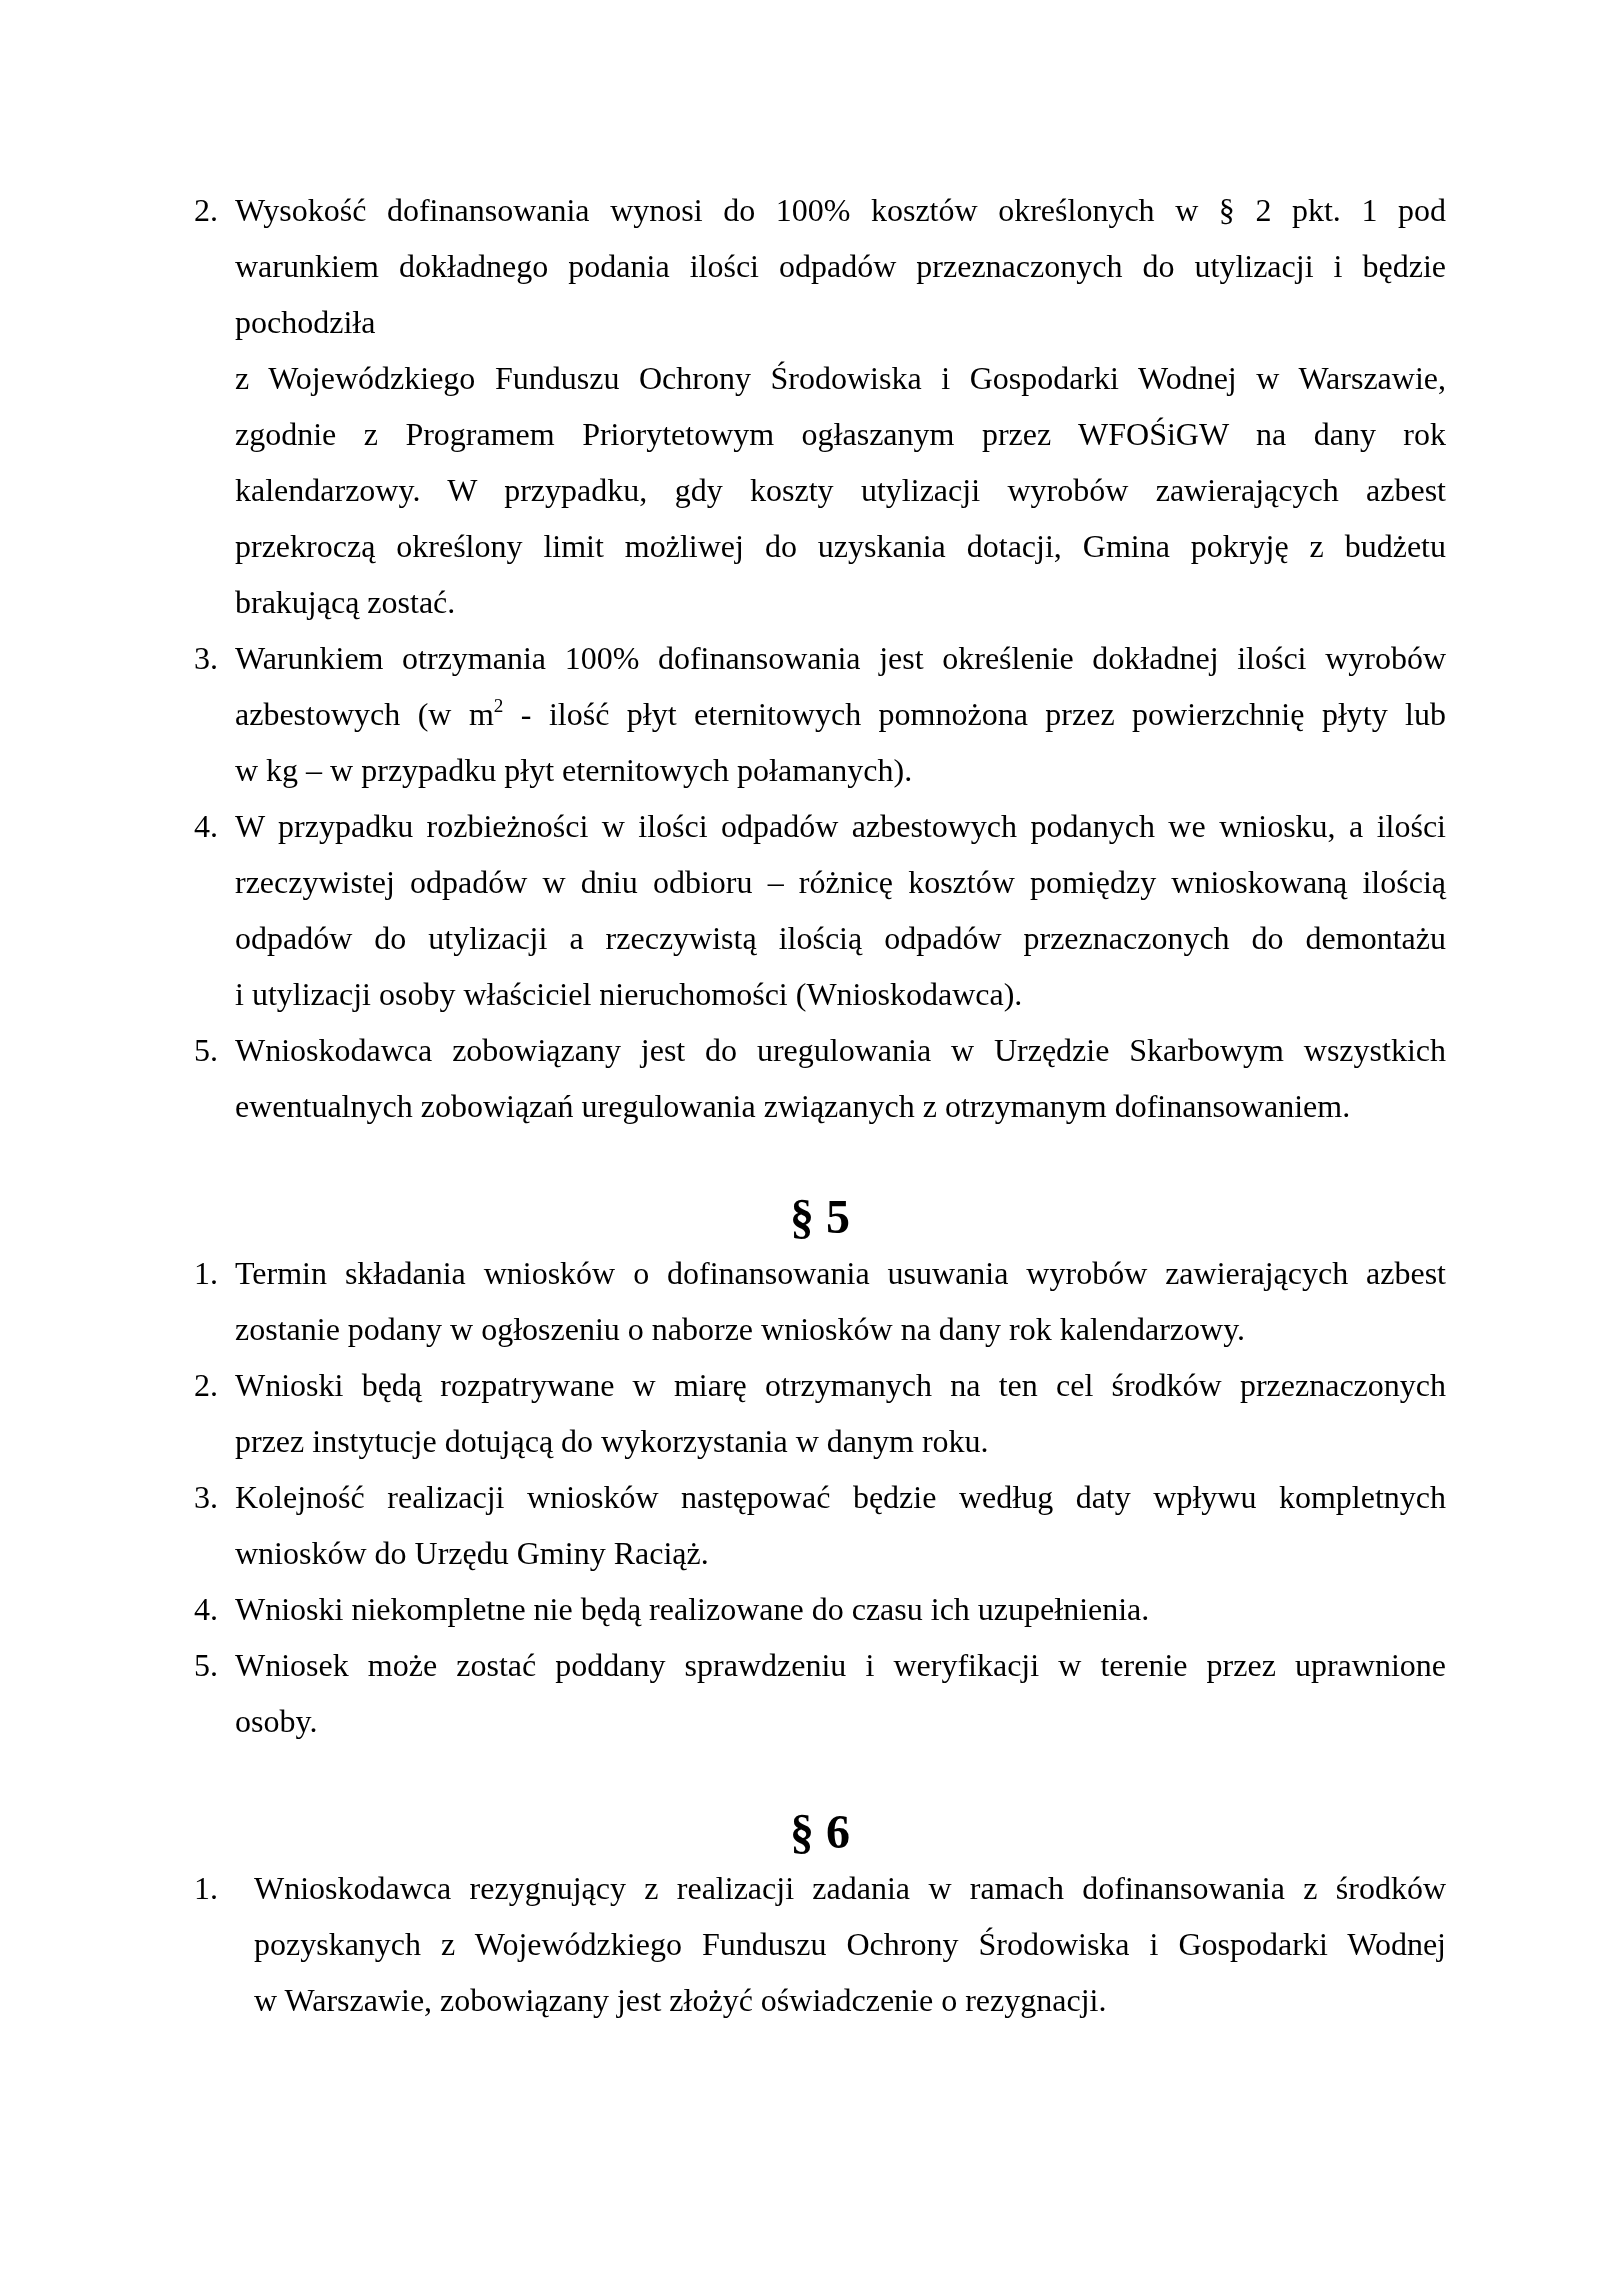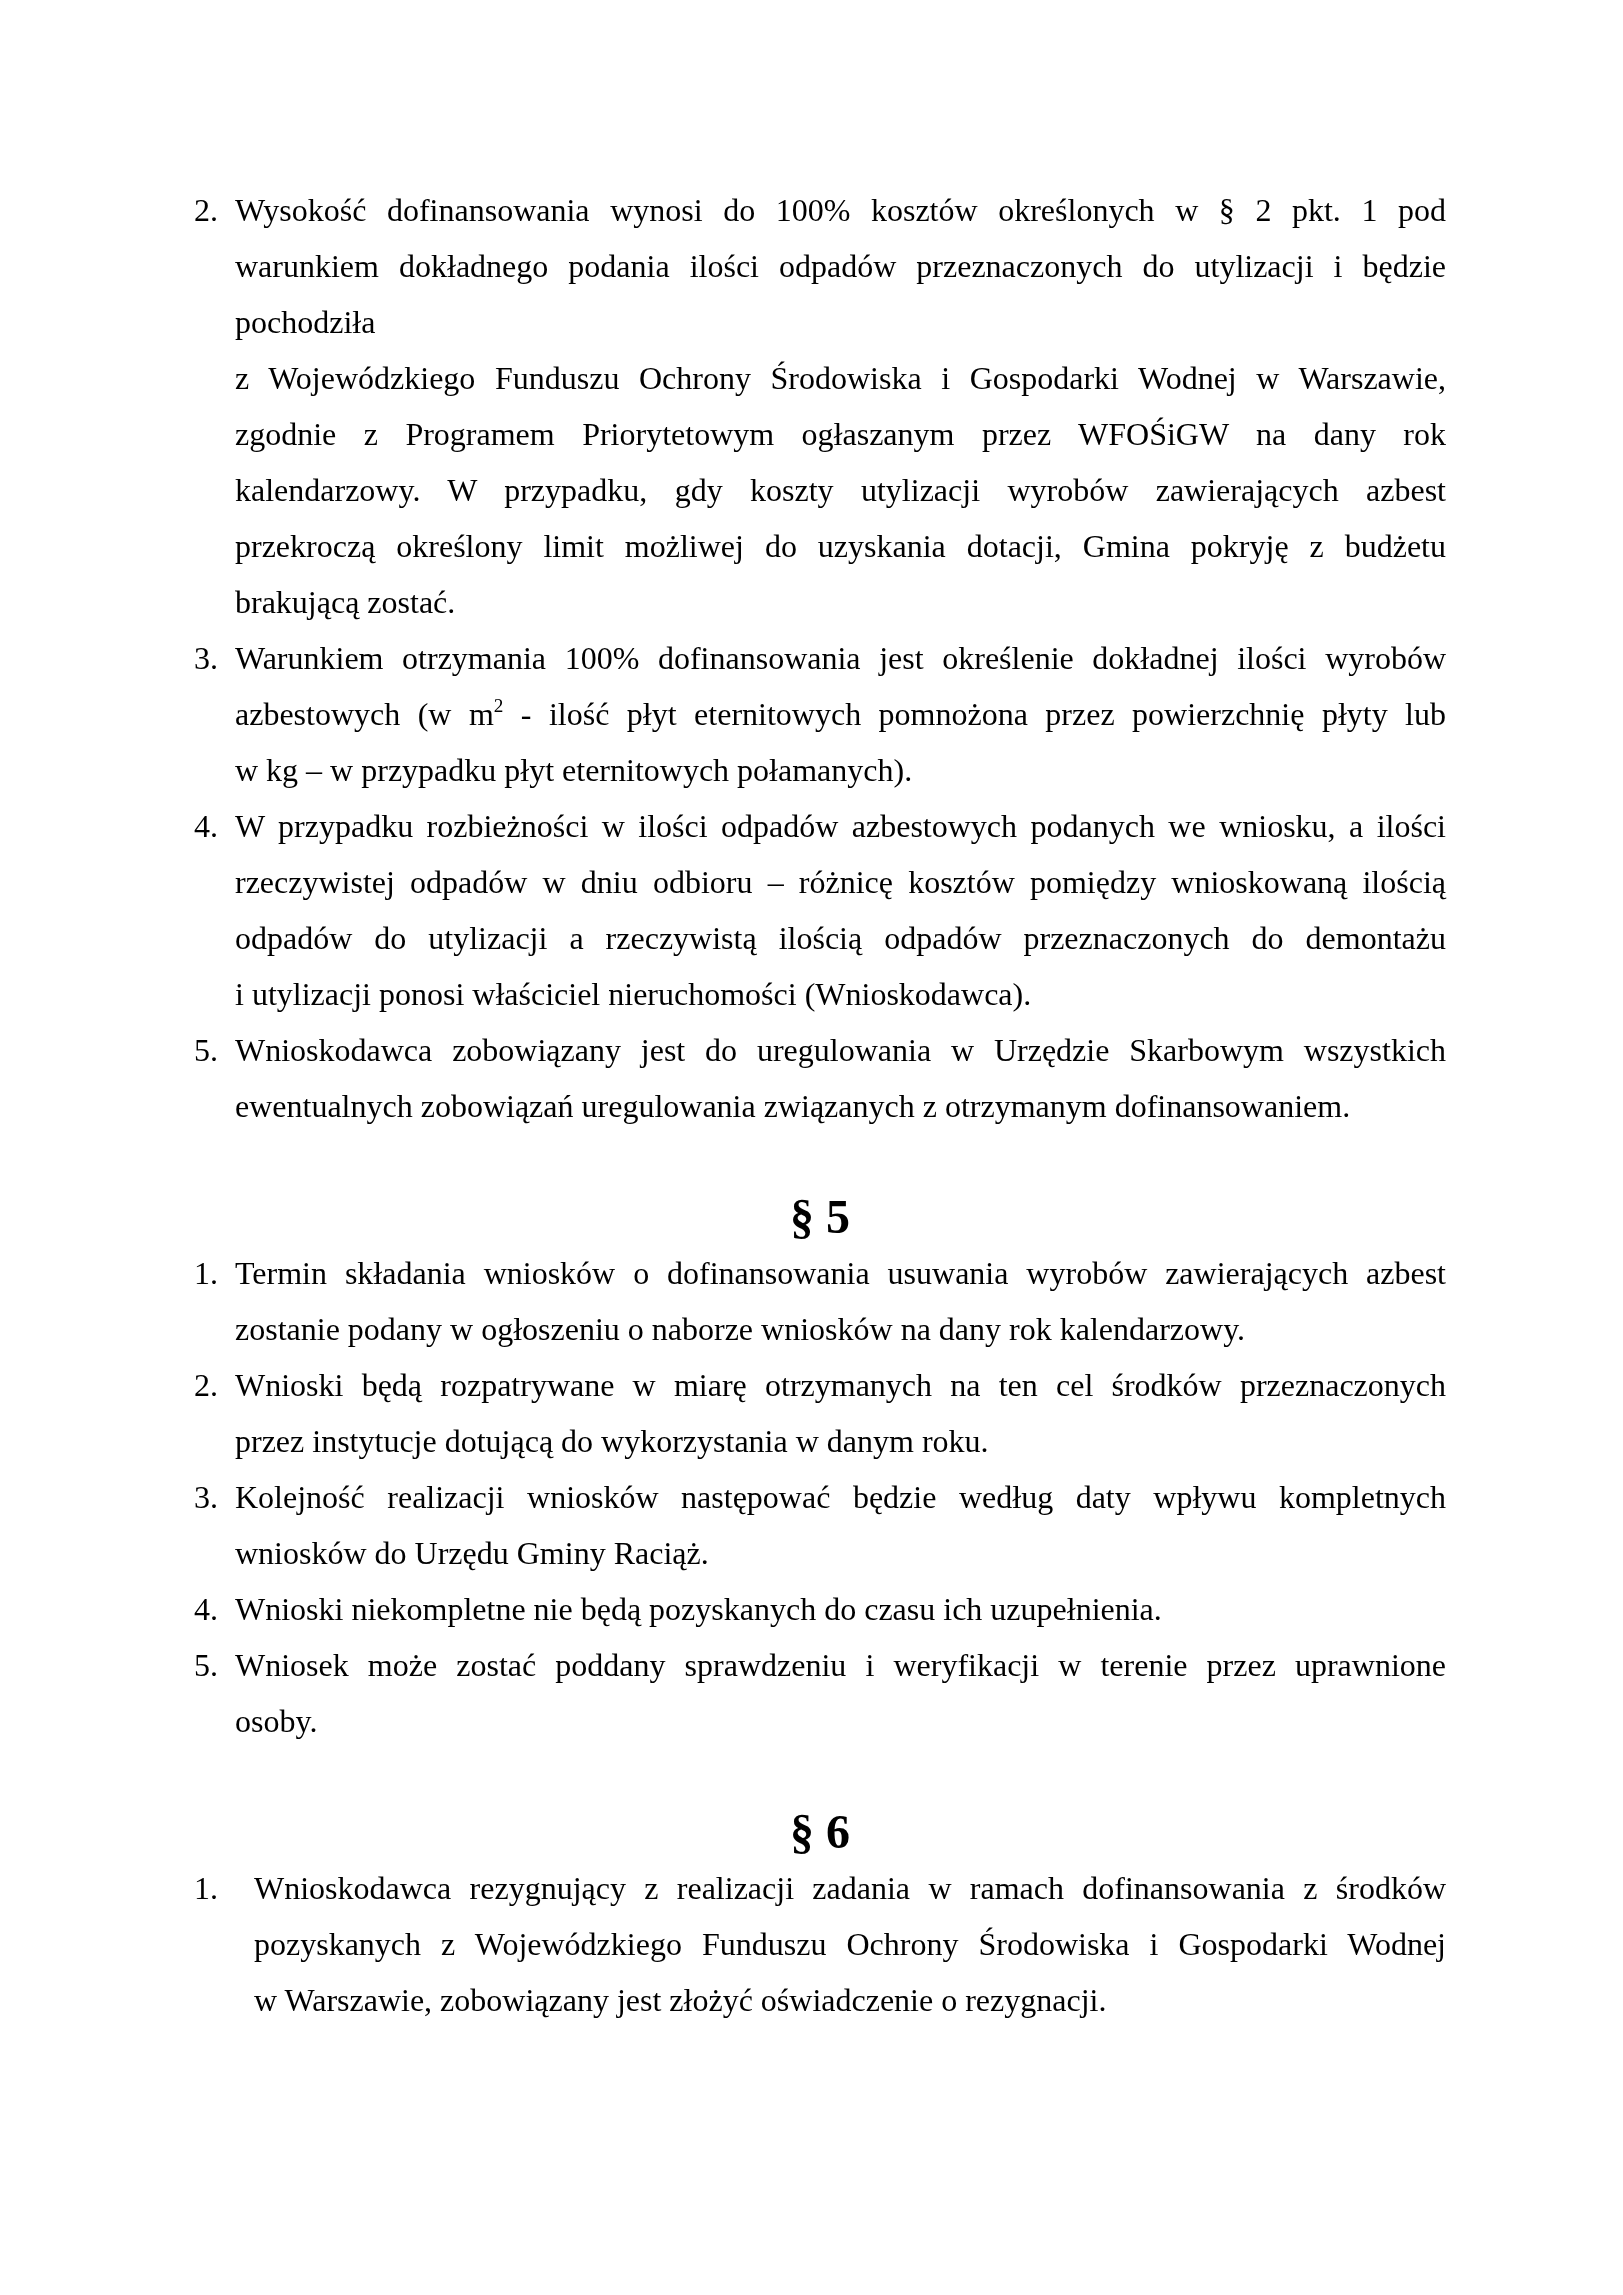--- a/index.html
+++ b/index.html
@@ -92,21 +92,21 @@
         <span class="line">Warunkiem otrzymania 100% dofinansowania jest określenie dokładnej ilości wyrobów</span>
         <span class="line"><span>azbestowych (w m</span><sup>2</sup><span> - ilość płyt eternitowych pomnożona przez powierzchnię płyty lub</span></span>
         <span class="line last">w kg – w przypadku płyt eternitowych połamanych).</span>
       </li>
 
       <li>
         <span class="num">4.</span>
         <span class="line">W przypadku rozbieżności w ilości odpadów azbestowych podanych we wniosku, a ilości</span>
         <span class="line">rzeczywistej odpadów w dniu odbioru – różnicę kosztów pomiędzy wnioskowaną ilością</span>
         <span class="line">odpadów do utylizacji a rzeczywistą ilością odpadów przeznaczonych do demontażu</span>
-        <span class="line last">i utylizacji ponosi właściciel nieruchomości (Wnioskodawca).</span>
+        <span class="line last">i utylizacji osoby właściciel nieruchomości (Wnioskodawca).</span>
       </li>
 
       <li>
         <span class="num">5.</span>
         <span class="line">Wnioskodawca zobowiązany jest do uregulowania w Urzędzie Skarbowym wszystkich</span>
         <span class="line last">ewentualnych zobowiązań uregulowania związanych z otrzymanym dofinansowaniem.</span>
       </li>
     </ol>
 
     <div class="gap-large"></div>
@@ -123,21 +123,21 @@
         <span class="line">Wnioski będą rozpatrywane w miarę otrzymanych na ten cel środków przeznaczonych</span>
         <span class="line last">przez instytucje dotującą do wykorzystania w danym roku.</span>
       </li>
       <li>
         <span class="num">3.</span>
         <span class="line">Kolejność realizacji wniosków następować będzie według daty wpływu kompletnych</span>
         <span class="line last">wniosków do Urzędu Gminy Raciąż.</span>
       </li>
       <li>
         <span class="num">4.</span>
-        <span class="line last">Wnioski niekompletne nie będą pozyskanych do czasu ich uzupełnienia.</span>
+        <span class="line last">Wnioski niekompletne nie będą realizowane do czasu ich uzupełnienia.</span>
       </li>
       <li>
         <span class="num">5.</span>
         <span class="line">Wniosek może zostać poddany sprawdzeniu i weryfikacji w terenie przez uprawnione</span>
         <span class="line last">osoby.</span>
       </li>
     </ol>
 
     <div class="gap-large"></div>
 

